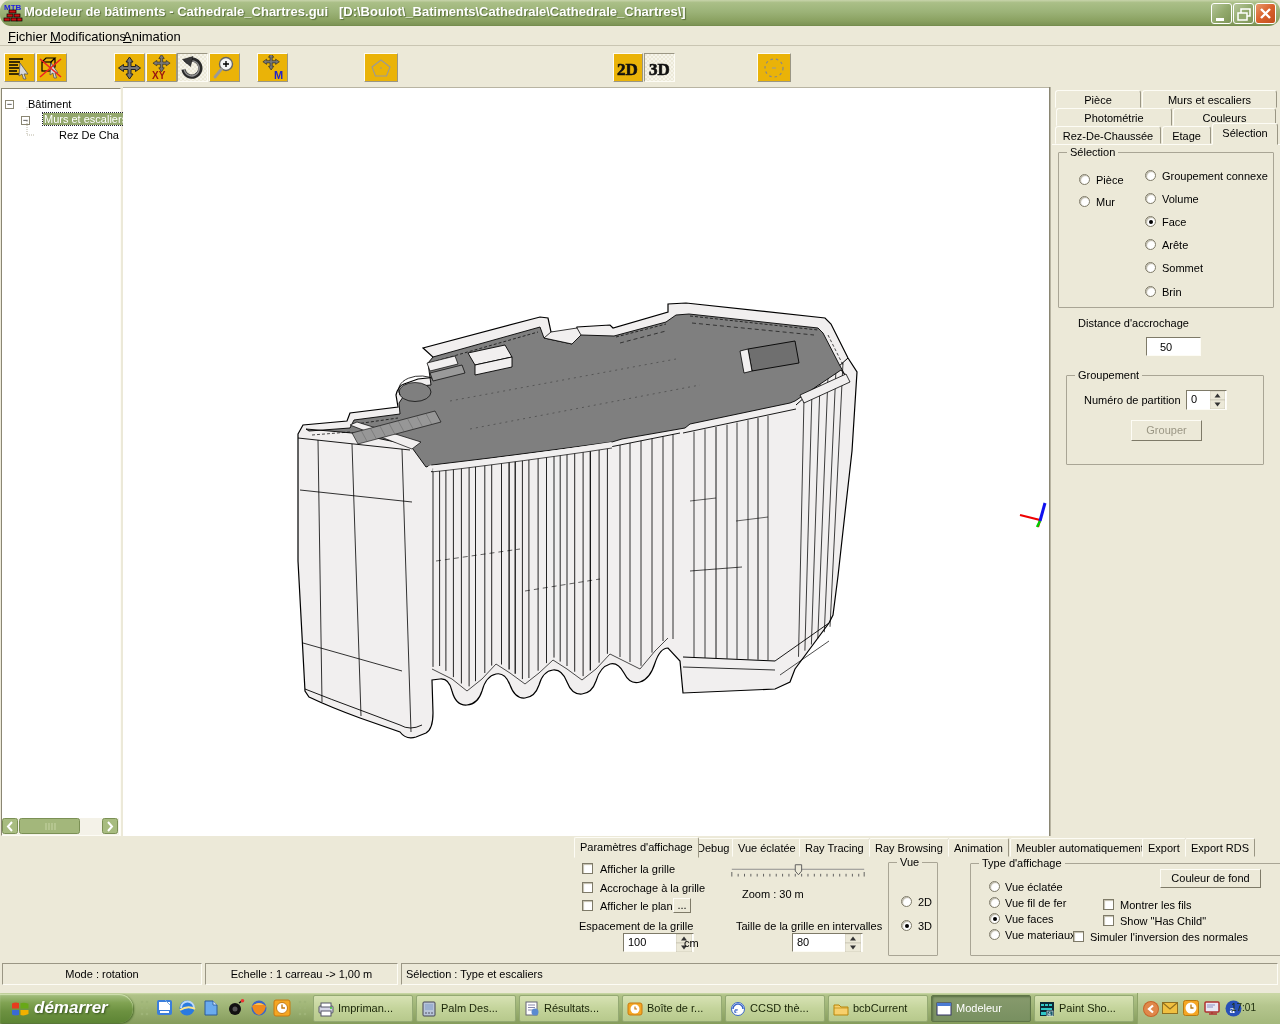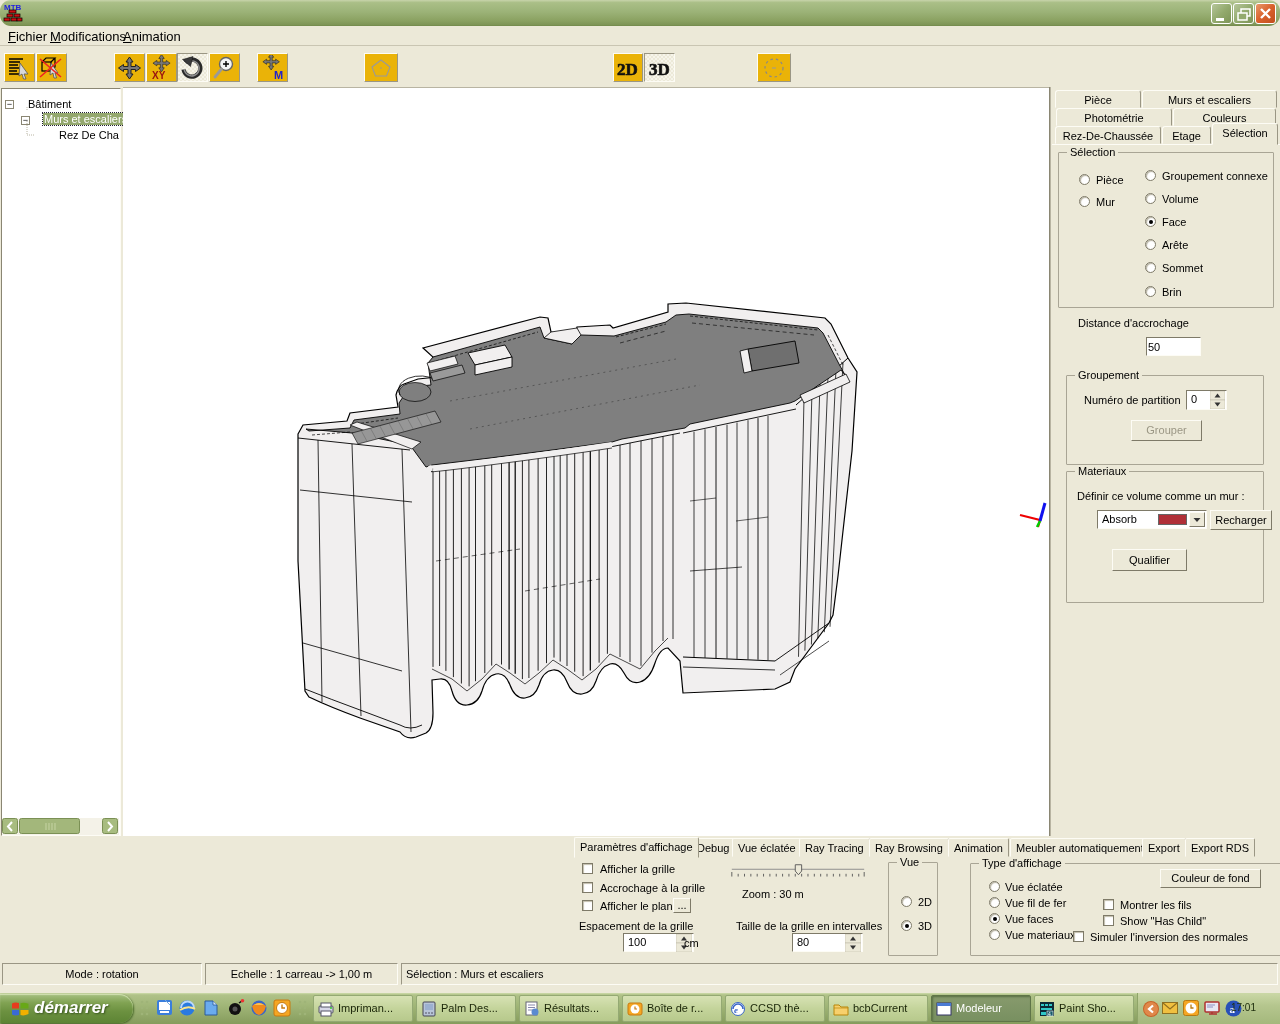--- a/index.html
+++ b/index.html
@@ -30,21 +30,21 @@
 
 #rpanel{left:1052px;top:87px;width:228px;height:749px;background:#ece9d8;font-size:11px}
 .tab{position:absolute;height:18px;background:#ece9d8;border:1px solid;border-color:#fdfcf5 #9a9684 transparent #fdfcf5;border-radius:3px 3px 0 0;text-align:center;padding-top:3px}
 .gbox{position:absolute;border:1px solid #a9a595;border-radius:1px}
 .gbox>b{position:absolute;left:8px;top:-7px;background:#ece9d8;padding:0 3px;font-weight:normal}
 .radio{position:absolute;width:11px;height:11px;border-radius:50%;background:#fff;border:1px solid #7e7a68;box-shadow:inset 1px 1px 1px #b9b5a4}
 .radio.on::after{content:"";position:absolute;left:3px;top:3px;width:4px;height:4px;border-radius:50%;background:#000}
 .check{position:absolute;width:11px;height:11px;background:#fff;border:1px solid #7e7a68;box-shadow:inset 1px 1px 1px #c2beac}
 .lbl{position:absolute;white-space:nowrap}
 .btn{position:absolute;background:#ece9d8;border:1px solid;border-color:#fdfcf5 #7e7a68 #7e7a68 #fdfcf5;text-align:center;font-size:11px}
-.inp{position:absolute;background:#fff;border:1px solid;border-color:#7e7a68 #fdfcf5 #fdfcf5 #7e7a68;font-size:11px;padding:2px 1px}
+.inp{position:absolute;background:#fff;border:1px solid;border-color:#7e7a68 #fdfcf5 #fdfcf5 #7e7a68;font-size:11px;padding:2px 13px}
 
 #bpanel{left:570px;top:836px;width:710px;height:124px;background:#ece9d8;font-size:11px}
 .btab{position:absolute;top:2px;height:19px;background:#ece9d8;border:1px solid;border-color:#fdfcf5 #9a9684 transparent #fdfcf5;border-radius:2px 2px 0 0;padding:3px 5px 0 5px;white-space:nowrap}
 
 #status{left:0;top:960px;width:1280px;height:31px;background:#ece9d8;font-size:11px}
 .scell{position:absolute;top:3px;height:22px;border:1px solid;border-color:#9a9684 #fdfcf5 #fdfcf5 #9a9684;padding-top:4px}
 
 #taskbar{left:0;top:993px;width:1280px;height:31px;background:linear-gradient(180deg,#cedcab 0%,#b0c288 6%,#a3b87a 35%,#93a96a 70%,#859c5c 100%)}
 #startbtn{position:absolute;left:0;top:1px;width:133px;height:29px;border-radius:0 14px 14px 0;background:linear-gradient(180deg,#a7c183 0%,#81a353 30%,#6c9140 60%,#5d8434 100%);box-shadow:inset 0 1px 1px #d2e2b2, 1px 1px 2px #4a6b2a;color:#fff;font-size:17px;font-weight:bold;font-style:italic;text-shadow:1px 1px 2px #3a5520}
 .tkbtn{position:absolute;top:2px;height:27px;background:linear-gradient(180deg,#d7e2b4 0%,#c4d49b 50%,#b7c98c 100%);border:1px solid #94a973;border-radius:2px;font-size:11px;color:#1a2508;padding:6px 4px 0 24px;white-space:nowrap;overflow:hidden}
@@ -58,20 +58,21 @@
   <text x="1" y="8" font-size="8" font-weight="bold" fill="#2222dd" font-family="Liberation Sans">MTB</text>
   <g fill="#cc1111" stroke="#000" stroke-width="0.7">
    <rect x="6" y="8" width="7" height="3"></rect>
         <rect x="4" y="12" width="6" height="3"></rect>
         <rect x="11" y="12" width="6" height="3"></rect>
    <rect x="1" y="16" width="6" height="3"></rect>
         <rect x="8" y="16" width="6" height="3"></rect>
         <rect x="14" y="16" width="5" height="3"></rect>
   </g>
  </svg>
+ <span class="txt">Modeleur de bâtiments - Cathedrale_Chartres.gui&nbsp;&nbsp; [D:\Boulot\_Batiments\Cathedrale\Cathedrale_Chartres\]</span>
  <div id="btn-min" class="tbtn" style="left:1211px">
       <svg width="21" height="21">
         <rect x="4" y="14" width="8" height="3" fill="#fff"></rect>
       </svg>
     </div>
  <div id="btn-max" class="tbtn" style="left:1233px">
       <svg width="21" height="21">
         <rect x="7" y="5" width="9" height="7" fill="none" stroke="#fff" stroke-width="1.5"></rect>
         <rect x="4" y="9" width="9" height="7" fill="#93aa6e" stroke="#fff" stroke-width="1.5"></rect>
       </svg>
@@ -332,32 +333,20 @@
   <div class="inp" style="left:119px;top:14px;width:41px;height:20px;padding-left:4px">0
    <svg style="position:absolute;right:1px;top:0" width="15" height="18">
           <rect x="0" y="0" width="15" height="9" fill="#ece9d8" stroke="#b8b4a2" stroke-width="0.5"></rect>
           <rect x="0" y="9" width="15" height="9" fill="#ece9d8" stroke="#b8b4a2" stroke-width="0.5"></rect>
           <path d="M7.5 2.5 L10.5 6.5 L4.5 6.5 Z" fill="#333"></path>
           <path d="M7.5 15.5 L10.5 11.5 L4.5 11.5 Z" fill="#333"></path>
         </svg>
   </div>
   <div class="btn" style="left:64px;top:44px;width:71px;height:21px;color:#9a9684;padding-top:3px">Grouper</div>
  </div>
- <div class="gbox" style="left:14px;top:384px;width:198px;height:132px">
-      <b>Materiaux</b>
-  <span class="lbl" style="left:10px;top:18px">Définir ce volume comme un mur :</span>
-  <div class="inp" style="left:30px;top:38px;width:110px;height:19px;padding-left:4px">Absorb
-   <span style="position:absolute;left:60px;top:3px;width:29px;height:11px;background:#b03038;border:1px solid #666"></span>
-   <span style="position:absolute;right:1px;top:1px;width:16px;height:15px;background:#ece9d8;border:1px solid;border-color:#fdfcf5 #7e7a68 #7e7a68 #fdfcf5"><svg width="14" height="13">
-            <path d="M3.5 5 L7 9 L10.5 5 Z" fill="#333"></path>
-          </svg></span>
-  </div>
-  <div class="btn" style="left:143px;top:38px;width:62px;height:20px;padding-top:3px">Recharger</div>
-  <div class="btn" style="left:45px;top:77px;width:75px;height:22px;padding-top:4px">Qualifier</div>
- </div>
 </div>
 <div id="bpanel" class="abs">
  <div class="btab" style="left:4px;height:21px;border-bottom:1px solid #ece9d8;z-index:2;top:1px">Paramètres d'affichage</div>
  <div class="btab" style="left:121px">Debug</div>
  <div class="btab" style="left:162px">Vue éclatée</div>
  <div class="btab" style="left:229px">Ray Tracing</div>
  <div class="btab" style="left:299px">Ray Browsing</div>
  <div class="btab" style="left:378px">Animation</div>
  <div class="btab" style="left:440px">Meubler automatiquement</div>
  <div class="btab" style="left:572px">Export</div>
@@ -416,21 +405,21 @@
       <span class="lbl" style="left:149px;top:35px">Montrer les fils</span>
   <span class="check" style="left:132px;top:51px"></span>
       <span class="lbl" style="left:149px;top:51px">Show "Has Child"</span>
   <span class="check" style="left:102px;top:67px"></span>
       <span class="lbl" style="left:119px;top:67px">Simuler l'inversion des normales</span>
  </div>
 </div>
 <div id="status" class="abs">
  <div class="scell" style="left:2px;width:200px;text-align:center">Mode : rotation</div>
  <div class="scell" style="left:205px;width:193px;text-align:center">Echelle : 1 carreau -&gt; 1,00 m</div>
- <div class="scell" style="left:401px;width:877px;padding-left:4px">Sélection : Murs et escaliers</div>
+ <div class="scell" style="left:401px;width:877px;padding-left:4px">Sélection : Type et escaliers</div>
 </div>
 <div id="taskbar" class="abs">
  <div id="startbtn">
       <svg style="position:absolute;left:12px;top:7px" width="17" height="16" viewBox="0 0 17 16">
   <path d="M0 2.5 Q3 1 7 2 L7 7.5 L0 7.5 Z" fill="#e63c1e"></path>
         <path d="M8.5 2.2 Q12 1 16.5 2.8 L16.5 7.5 L8.5 7.5 Z" fill="#68a818"></path>
   <path d="M0 9 L7 9 L7 14 Q3 15 0 13.5 Z" fill="#3a6ad4"></path>
         <path d="M8.5 9 L16.5 9 L16.5 13 Q12 15.2 8.5 14 Z" fill="#f0b000"></path>
       </svg>
   <span style="position:absolute;left:34px;top:4px">démarrer</span>

